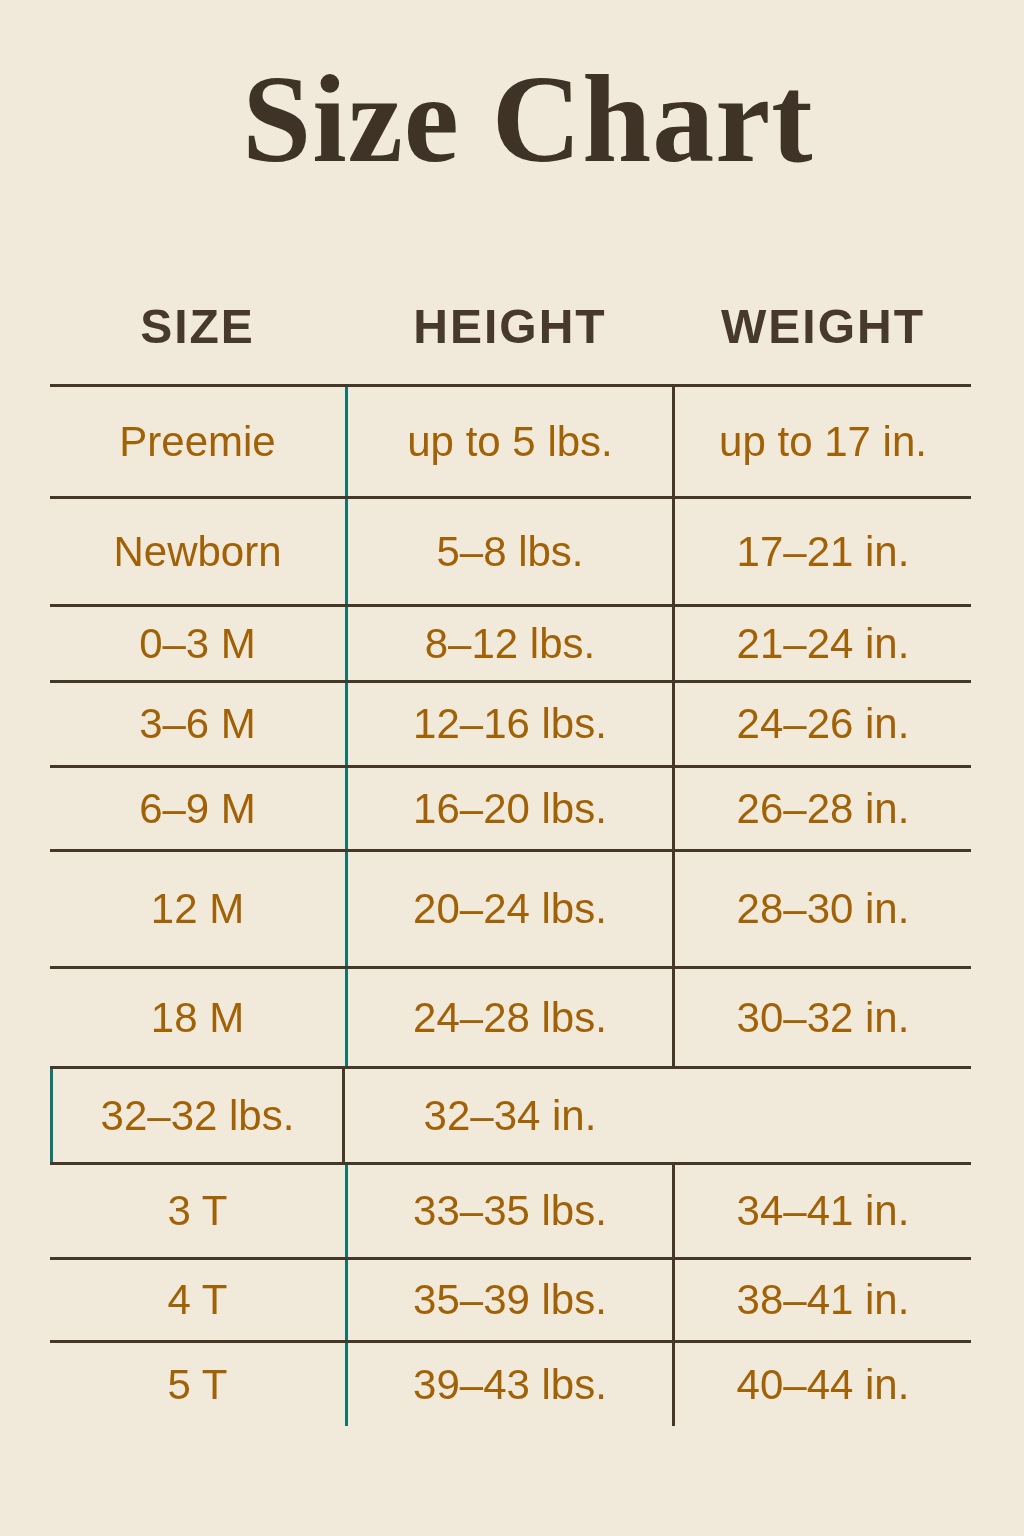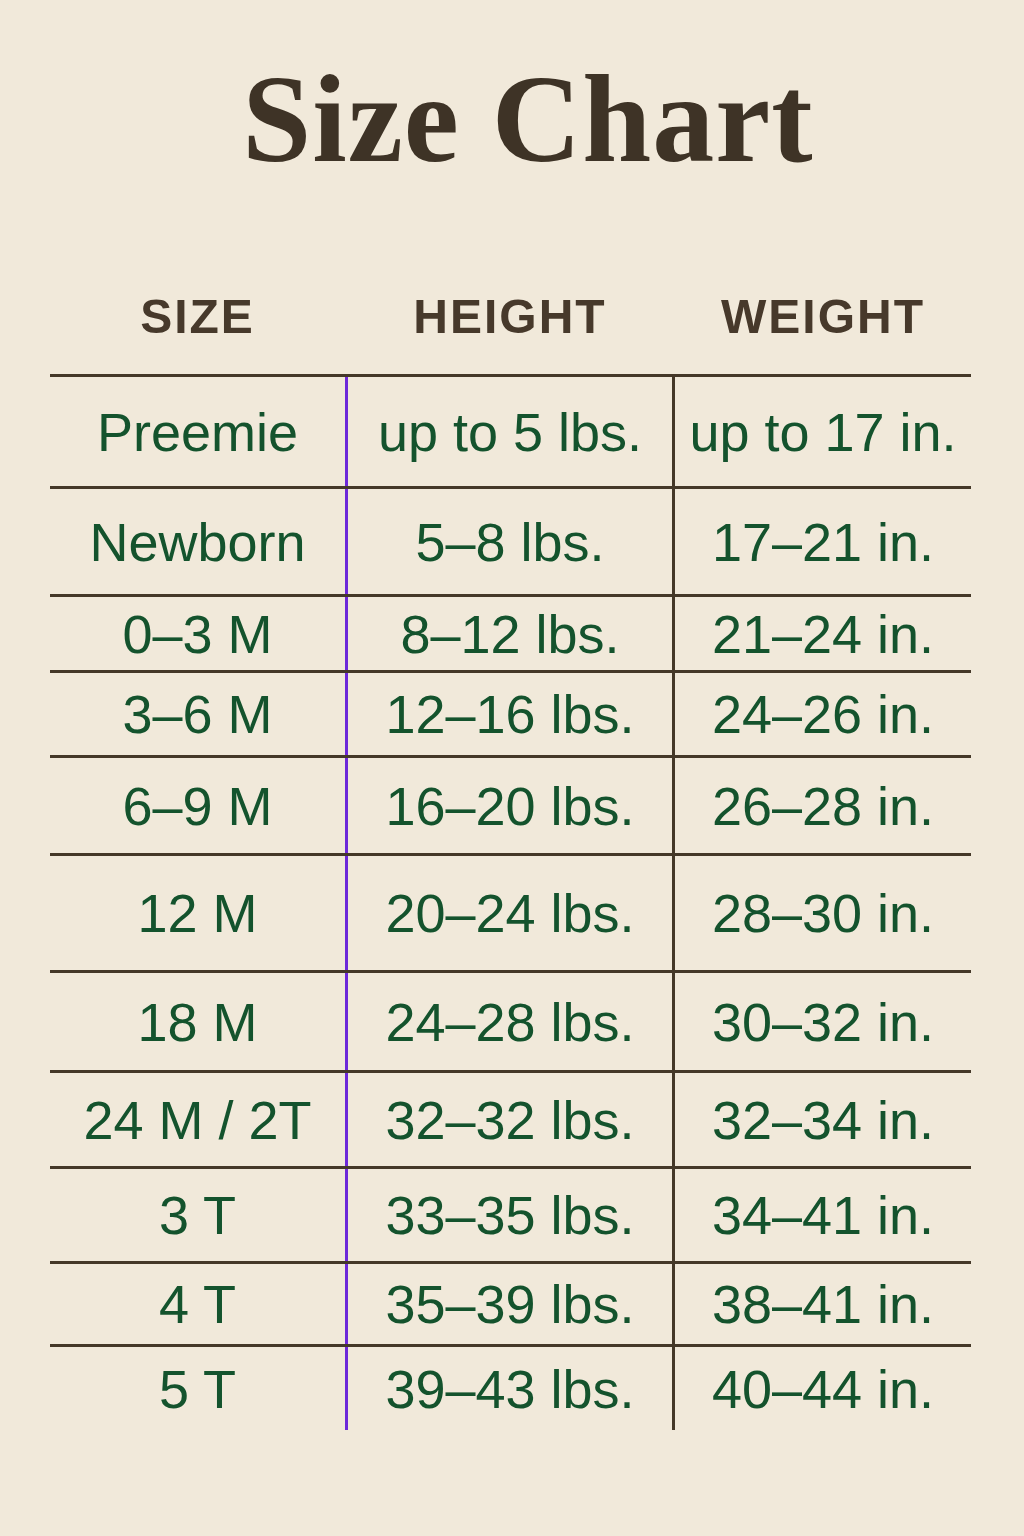--- a/index.html
+++ b/index.html
@@ -25,21 +25,21 @@
     font-family: "Liberation Serif", serif;
     font-weight: 700;
     font-size: 124px;
     line-height: 1.0;
     color: #3e3326;
     letter-spacing: 1px;
   }
   .table-wrap {
     position: absolute;
     left: 50px;
-    top: 258px;
+    top: 268px;
     width: 921px;
   }
   .thead {
     display: grid;
     grid-template-columns: 295px 330px 296px;
     height: 116px;
   }
   .th {
     display: flex;
     align-items: center;
@@ -52,34 +52,34 @@
   .trow {
     display: grid;
     grid-template-columns: 295px 330px 296px;
     border-top: 3px solid #453828;
     box-sizing: border-box;
   }
   .trow .td {
     display: flex;
     align-items: center;
     justify-content: center;
-    font-size: 54px;
-    color: #14532d;
+    font-size: 42px;
+    color: #a16207;
     box-sizing: border-box;
   }
   .trow .td.mid {
-    border-left: 3px solid #6d28d9;
+    border-left: 3px solid #0f766e;
     border-right: 3px solid #453828;
   }
   
   .tbody .trow:nth-child(1)  { height: 112px; }
   .tbody .trow:nth-child(2)  { height: 108px; }
   .tbody .trow:nth-child(3)  { height: 76px; }
   .tbody .trow:nth-child(4)  { height: 85px; }
-  .tbody .trow:nth-child(5)  { height: 98px; }
+  .tbody .trow:nth-child(5)  { height: 84px; }
   .tbody .trow:nth-child(6)  { height: 117px; }
   .tbody .trow:nth-child(7)  { height: 100px; }
   .tbody .trow:nth-child(8)  { height: 96px; }
   .tbody .trow:nth-child(9)  { height: 95px; }
   .tbody .trow:nth-child(10) { height: 83px; }
   .tbody .trow:nth-child(11) { height: 86px; }
 </style>
 </head>
 <body>
 
@@ -122,21 +122,20 @@
       <div class="td">12 M</div>
       <div class="td mid">20–24 lbs.</div>
       <div class="td">28–30 in.</div>
     </div>
     <div class="trow">
       <div class="td">18 M</div>
       <div class="td mid">24–28 lbs.</div>
       <div class="td">30–32 in.</div>
     </div>
     <div class="trow">
-      <div class="td">24 M / 2T</div>
       <div class="td mid">32–32 lbs.</div>
       <div class="td">32–34 in.</div>
     </div>
     <div class="trow">
       <div class="td">3 T</div>
       <div class="td mid">33–35 lbs.</div>
       <div class="td">34–41 in.</div>
     </div>
     <div class="trow">
       <div class="td">4 T</div>

